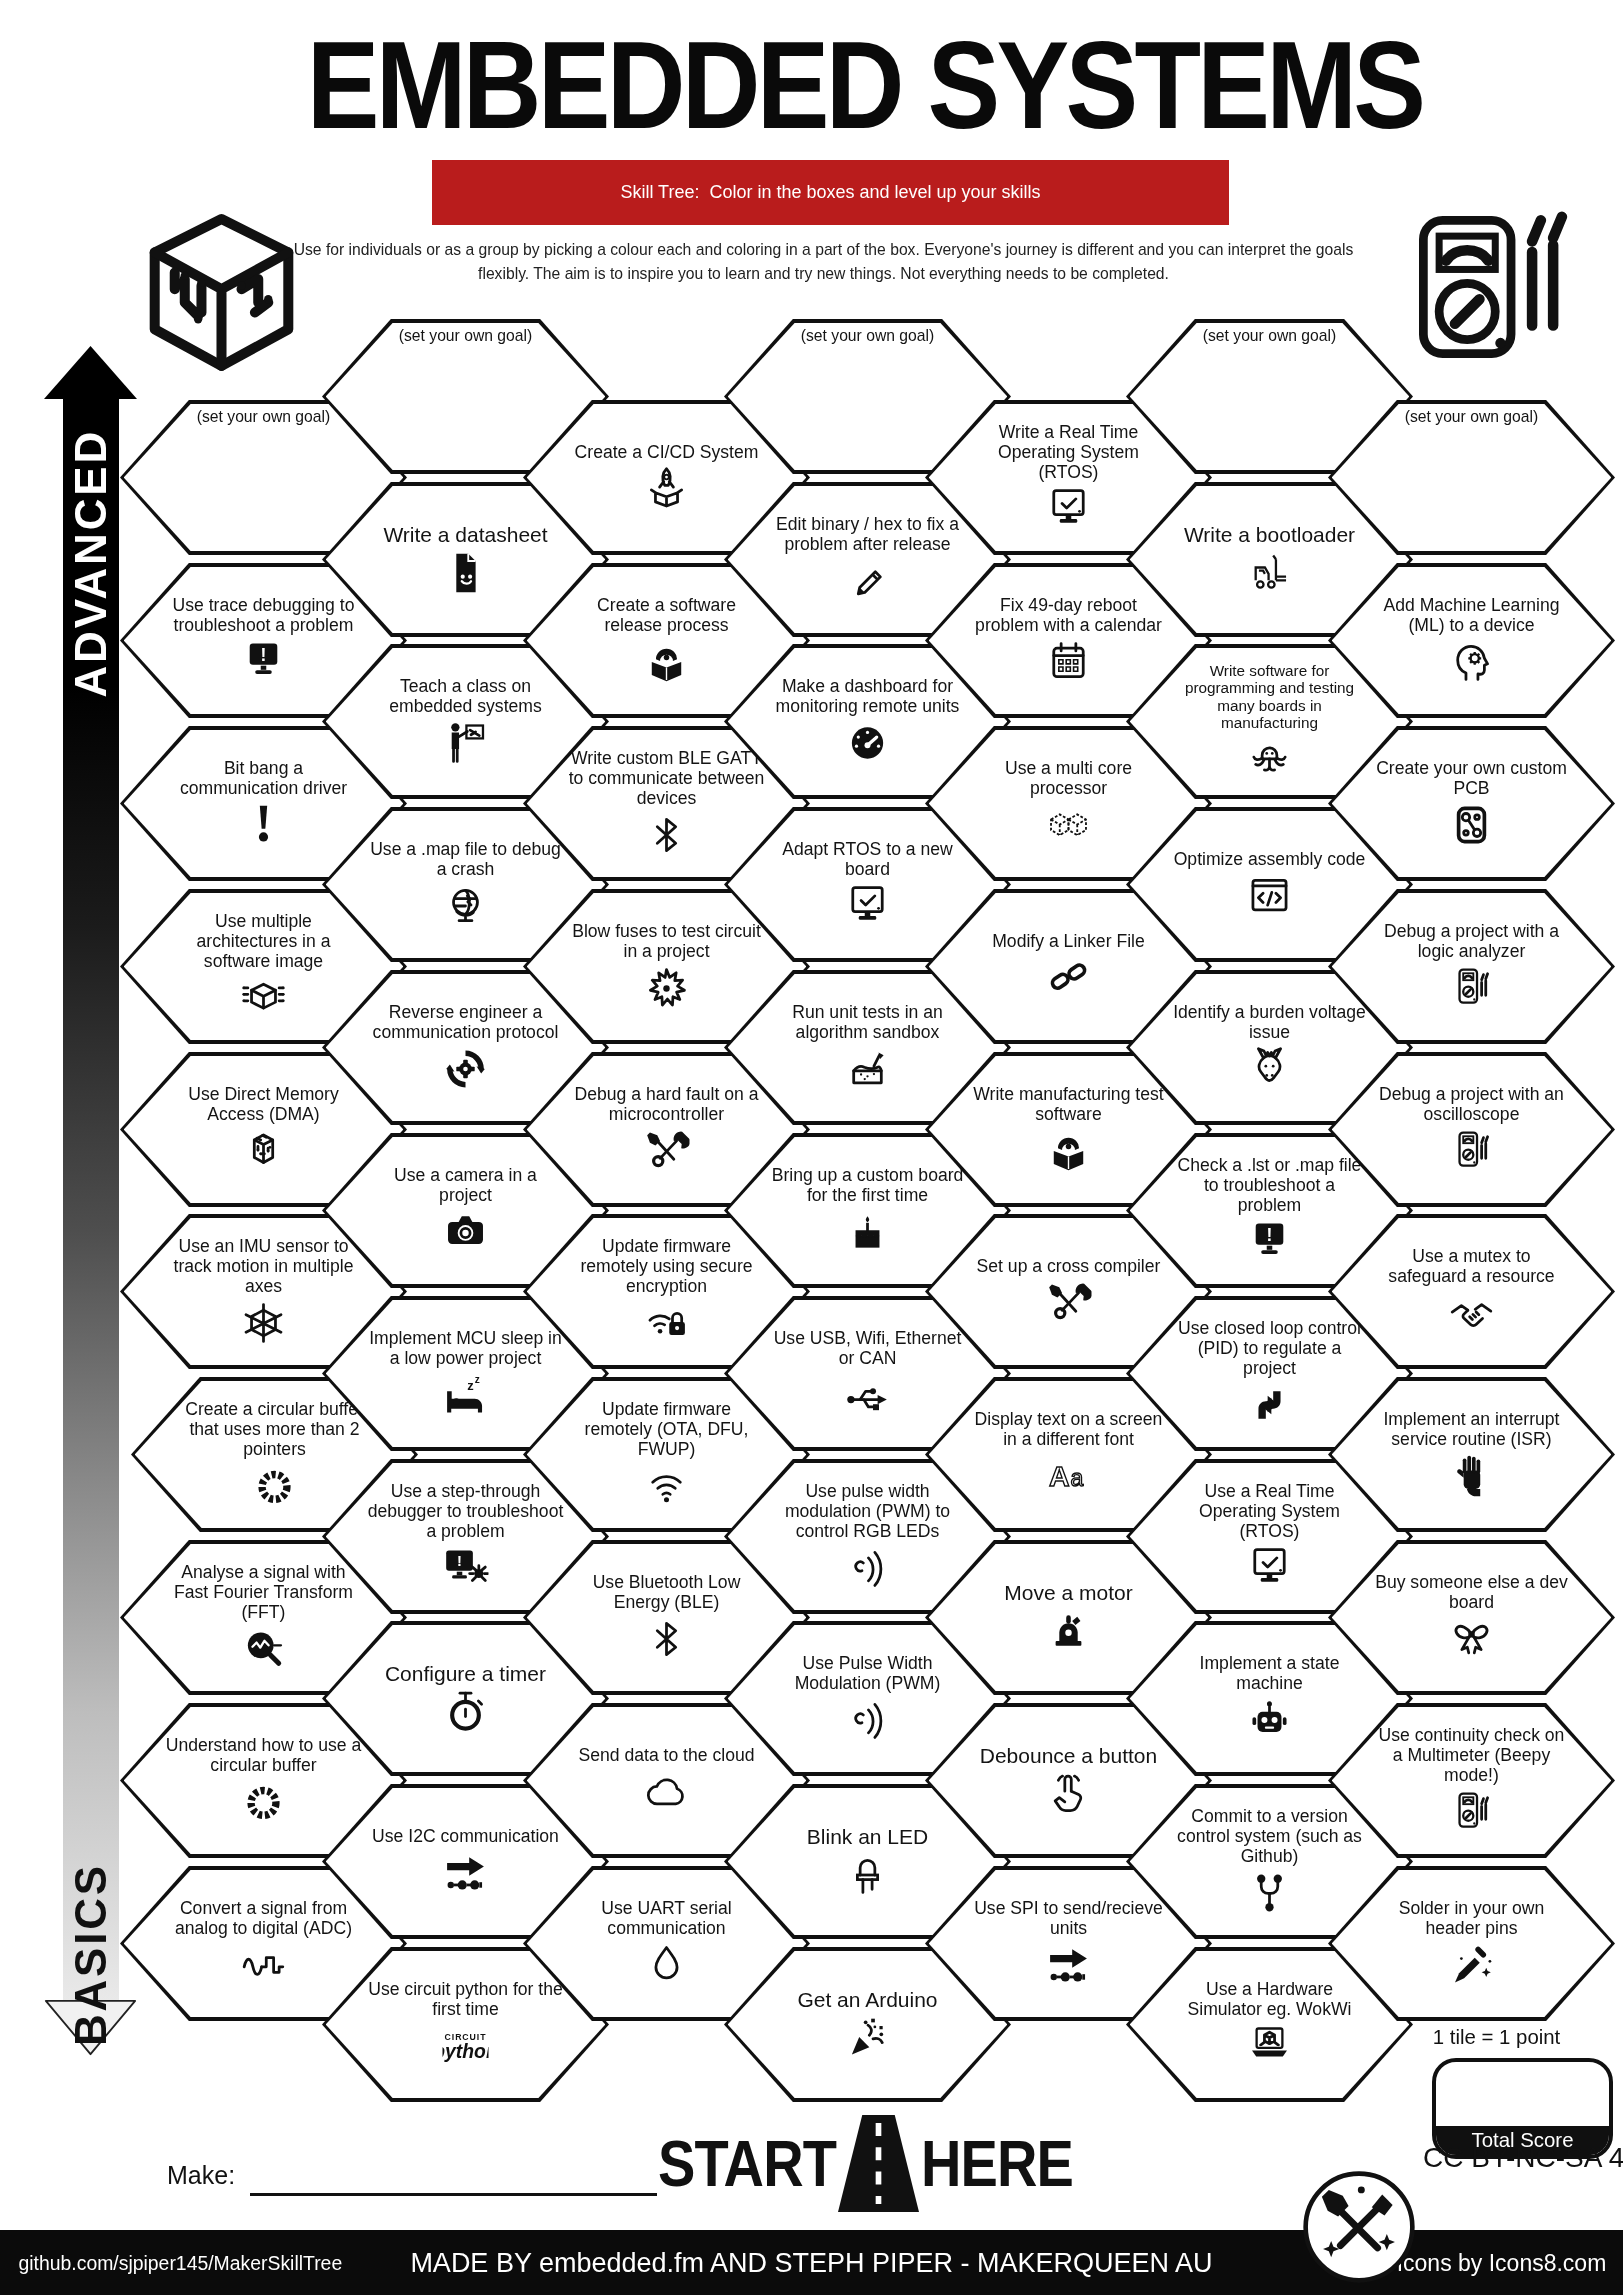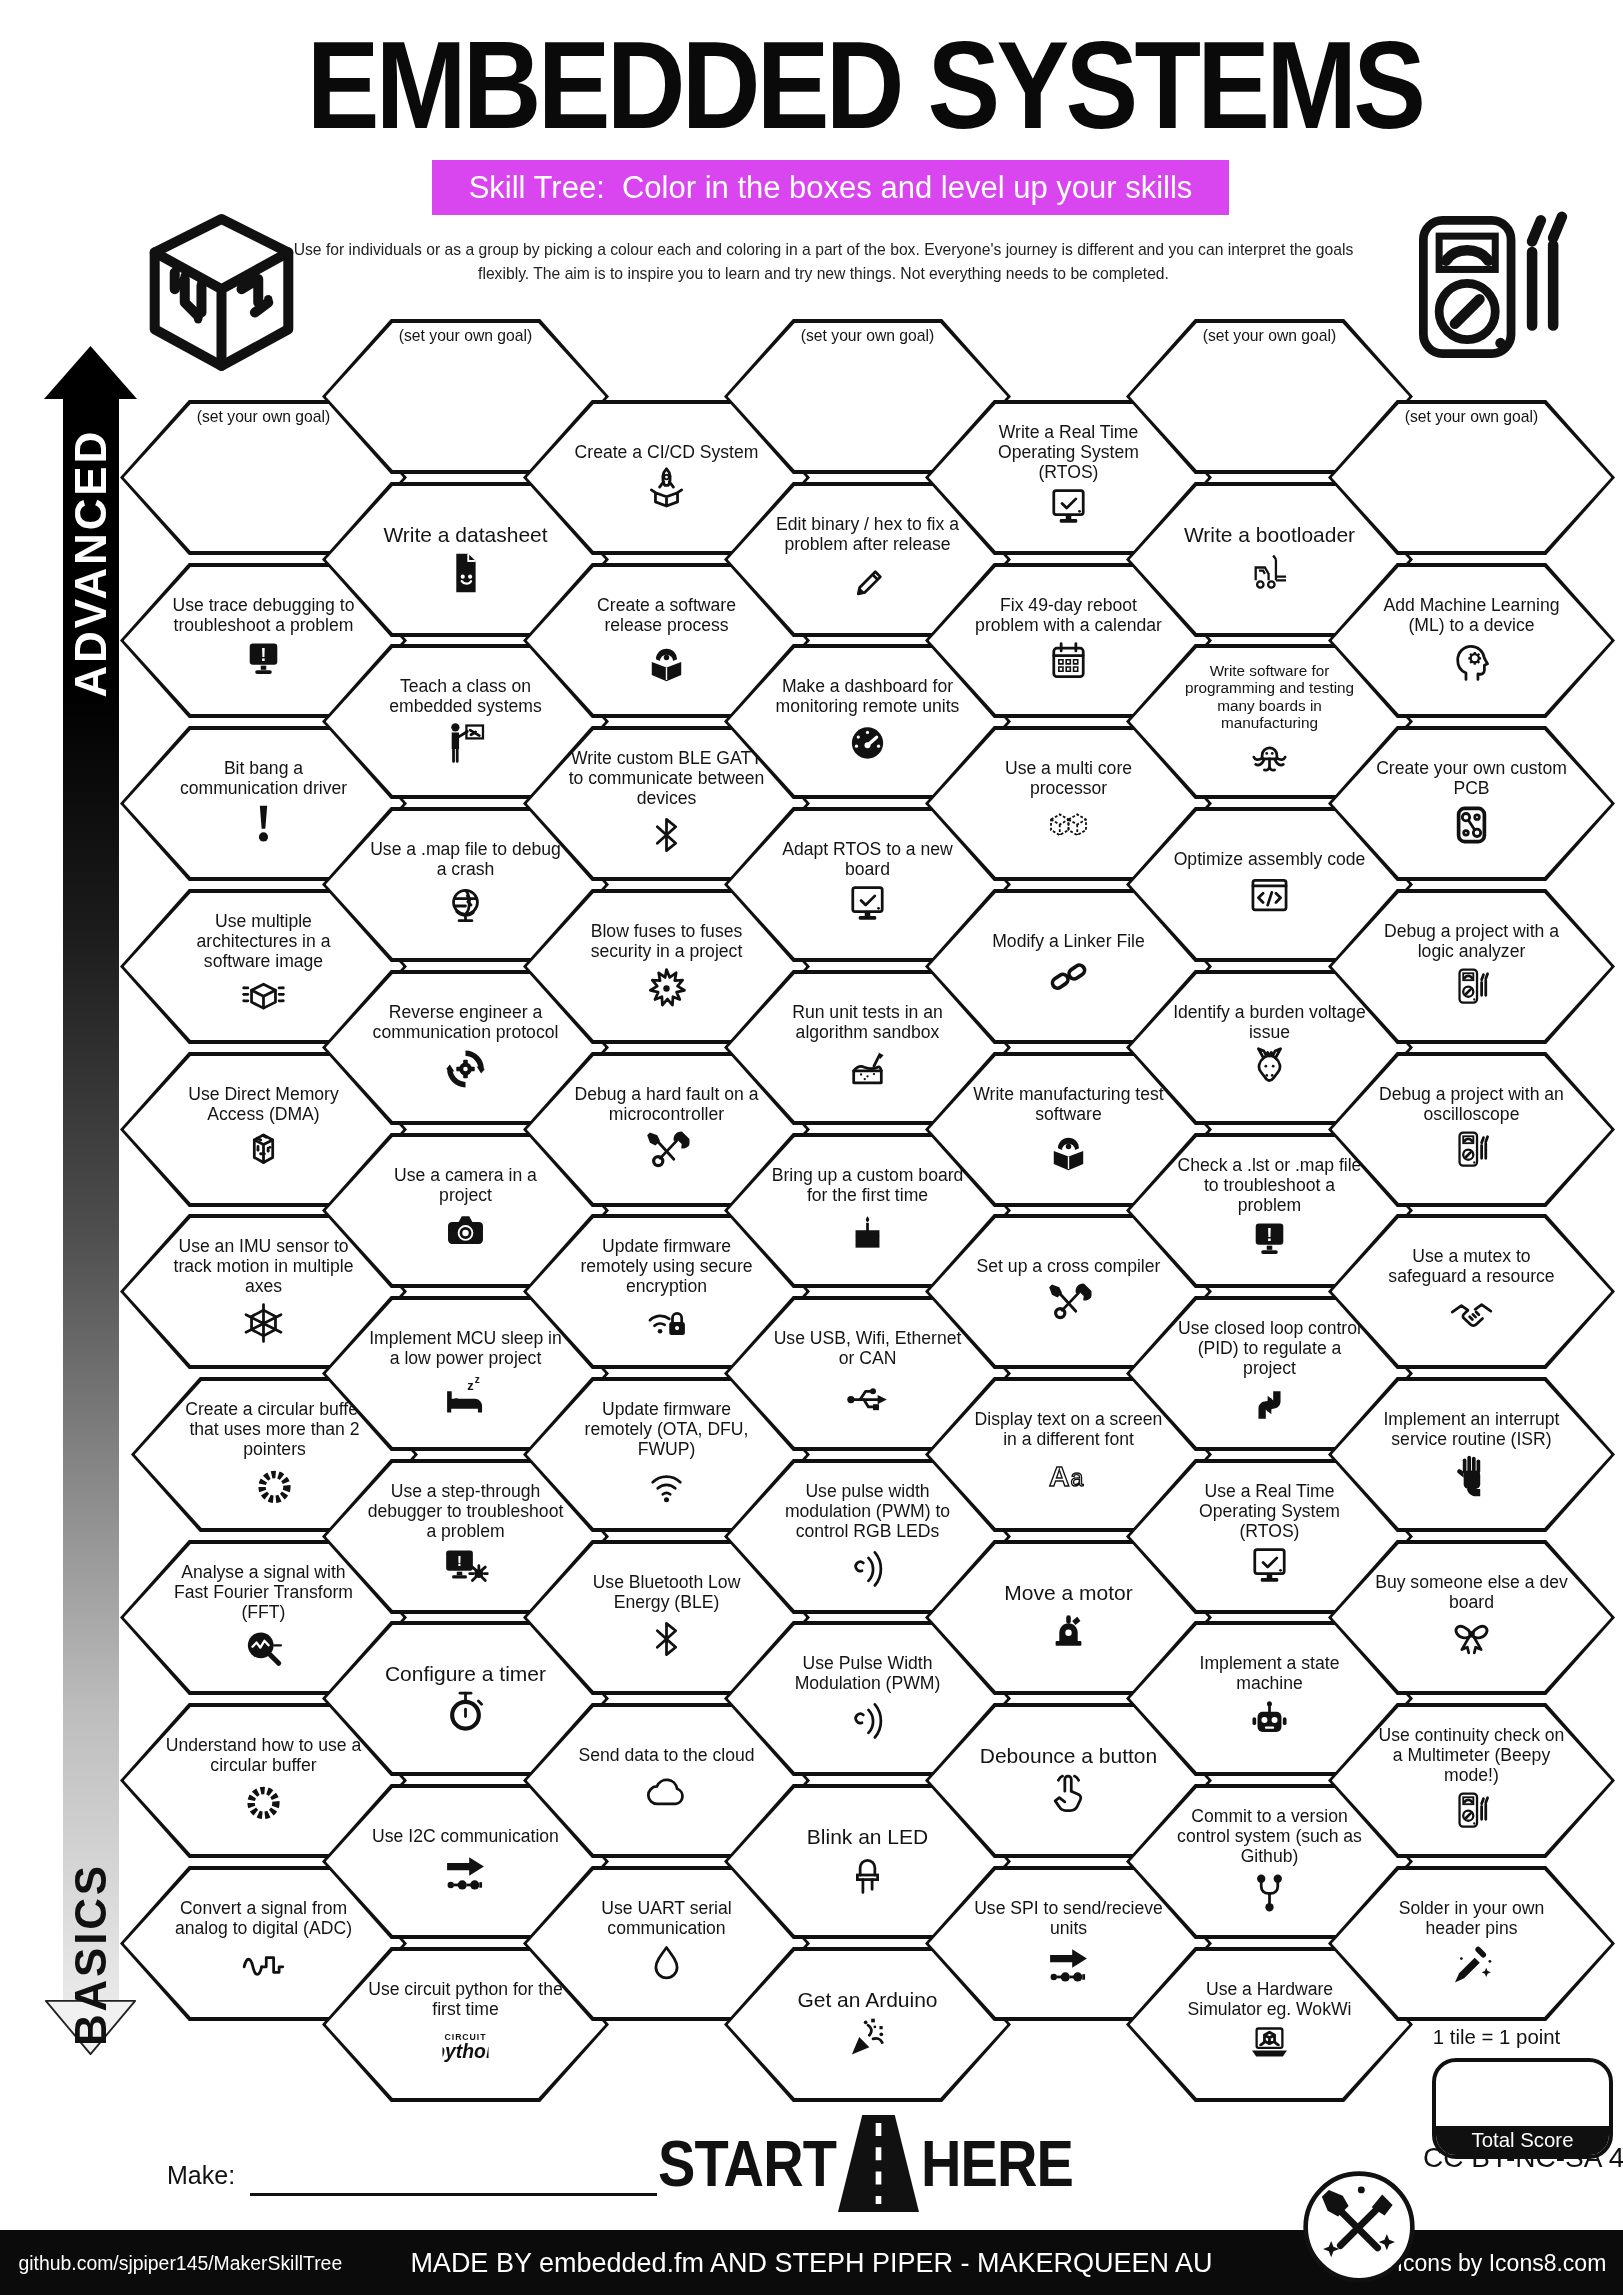--- a/index.html
+++ b/index.html
@@ -3,22 +3,22 @@
 <meta charset="utf-8">
 <style>
   html,body{margin:0;padding:0;background:#fff}
   body{font-family:"Liberation Sans",sans-serif;color:#111}
   #page{position:relative;width:1623px;height:2295px;background:#fff;overflow:hidden}
 
   
   #title{position:absolute;left:106px;top:13px;width:1517px;text-align:center;
          font-size:109px;font-weight:bold;letter-spacing:-3.7px;color:#0a0a0a;
          transform:scaleY(1.14);transform-origin:top;white-space:nowrap}
-  #subtitle-bar{position:absolute;left:432px;top:160px;width:797px;height:55px;background:#d946ef;
-         color:#fff;font-size:31px;display:flex;align-items:center;justify-content:center;white-space:pre}
+  #subtitle-bar{position:absolute;left:432px;top:160px;width:797px;height:65px;background:#b91c1c;
+         color:#fff;font-size:18px;display:flex;align-items:center;justify-content:center;white-space:pre}
   #description{position:absolute;left:273px;top:238px;width:1101px;text-align:center;
          font-size:15.7px;line-height:1.5;color:#222}
 
   
   .corner-logo{position:absolute}
   
   #axis{position:absolute;left:44px;top:346px;width:93px;height:1710px}
   #axis .head-up{position:absolute;top:0;left:0;width:93px;height:53px;background:#000;
         clip-path:polygon(50% 0,100% 100%,0 100%)}
   #axis .shaft{position:absolute;top:52px;left:18.5px;width:56px;height:1602px;
@@ -774,21 +774,21 @@
           <div class="hexlabel">Write custom BLE GATT to communicate between devices</div>
           <svg class="hexicon" viewBox="0 0 100 100">
             <use href="#ic-bt"></use>
           </svg>
         </div>
       </div>
       <div class="hex" style="left: 523px; top: 889px;">
         <div class="hexbg"></div>
         <div class="hexfg"></div>
         <div class="hexcontent">
-          <div class="hexlabel">Blow fuses to fuses security in a project</div>
+          <div class="hexlabel">Blow fuses to test circuit in a project</div>
           <svg class="hexicon" viewBox="0 0 100 100">
             <use href="#ic-burst"></use>
           </svg>
         </div>
       </div>
       <div class="hex" style="left: 523px; top: 1052px;">
         <div class="hexbg"></div>
         <div class="hexfg"></div>
         <div class="hexcontent">
           <div class="hexlabel">Debug a hard fault on a microcontroller</div>

